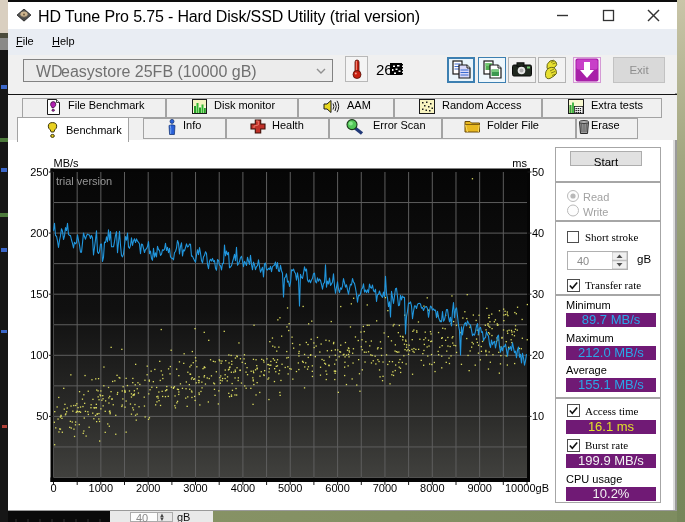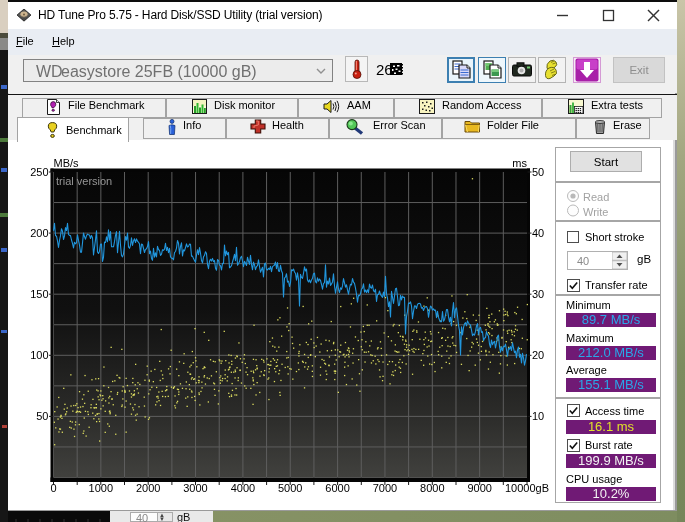--- a/index.html
+++ b/index.html
@@ -2,38 +2,38 @@
 <html><head><meta charset="utf-8"><style>
 * { margin:0; padding:0; box-sizing:border-box; }
 html,body { width:685px; height:522px; overflow:hidden; }
 body { font-family:"Liberation Sans", sans-serif; position:relative; background:#fff; }
 .abs { position:absolute; }
 #deskL { left:0; top:0; width:8px; height:522px; background:#161616; }
 #deskR { left:677px; top:0; width:8px; height:522px; background:linear-gradient(#c9c5a8,#a3a781 30%,#7d8c5f 70%,#76865a); }
 #deskB { left:8px; top:511px; width:669px; height:11px; background:linear-gradient(90deg,#8a9467,#7e8d60); }
 #win { left:8px; top:0; width:669px; height:511px; background:#f0f0f0; }
 #title { left:0; top:2px; width:100%; height:27px; background:#fff; }
-#ttext { left:30px; top:8px; font-size:12px; color:#000; white-space:nowrap; letter-spacing:-0.15px; }
+#ttext { left:30px; top:8px; font-size:16px; color:#000; white-space:nowrap; letter-spacing:-0.15px; }
 #menu { left:0; top:29px; width:100%; height:26px; background:#e9edf3; font-size:11px; }
 #menu span { position:absolute; top:6px; }
 #toolbar { left:0; top:55px; width:100%; height:38px; background:#f0f0f0; }
 #sepline { left:0; top:93.5px; width:100%; height:2px; background:#141414; }
 #combo { left:15px; top:59px; width:310px; height:23px; background:#ececec; border:1px solid #828282; color:#707070; font-size:16px; }
 #tabs { left:0; top:95px; width:100%; height:45px; background:#f0f0f0; }
 .tab { position:absolute; background:#f0f0f0; border:1px solid #a3a3a3; display:flex; align-items:flex-start; font-size:11px; color:#000; }
 .trow1 { top:3px; height:20px; }
 .trow2 { top:23px; height:21px; }
 #content { left:0; top:140px; width:664.5px; height:369.5px; background:#fff; }
 svg text { font-size:11px; }
 .tk { stroke:#1a1a1a; stroke-width:1; }
 .panelbox { position:absolute; left:547px; width:105.5px; border:1px solid #a6a6a6; background:#fff; }
 .blackbox { position:absolute; left:558px; width:90px; height:14px; background:#701a75; text-align:center; font-weight:normal; font-size:13px; line-height:14px; }
 .lbl { position:absolute; left:558px; font-size:11px; color:#000; white-space:nowrap; }
 .cb { position:absolute; left:559px; width:12px; height:12px; background:#fff; border:1px solid #4d4d4d; }
-.cbl { position:absolute; left:577px; font-size:11px; color:#000; white-space:nowrap; }
+.cbl { position:absolute; left:577px; font-size:11px; color:#000; white-space:nowrap;font-family:Liberation Serif, serif; }
 </style></head><body>
 
 <div class="abs" id="deskL">
  <div class="abs" style="left:0;top:0;width:8px;height:33px;background:#d9cfc0"></div>
  <div class="abs" style="left:0;top:33px;width:8px;height:5px;background:#4c4c3c"></div>
  <div class="abs" style="left:0;top:38px;width:8px;height:12px;background:#8a8a88"></div>
  <div class="abs" style="left:1px;top:85px;width:6px;height:4px;background:#3a66c8"></div>
  <div class="abs" style="left:0;top:138px;width:8px;height:4px;background:#4d7a3c"></div>
  <div class="abs" style="left:1px;top:168px;width:6px;height:4px;background:#3a66c8"></div>
  <div class="abs" style="left:0;top:213px;width:8px;height:4px;background:#4d7a3c"></div>
@@ -269,21 +269,21 @@
         <span>Error Scan</span>
       </div>
 <div class="tab trow2" style="left:434px;width:134px;padding-left:21px;gap:6px">
         <svg width="17" height="14" viewBox="0 0 17 14">
           <path d="M1 2.5 h5 l1.5 1.5 h8 v9 h-14.5 z" fill="#e8b820" stroke="#6a4a08" stroke-width="1"></path>
           <path d="M1 5.5 h14.5" stroke="#6a4a08" stroke-width="0.8"></path>
           <path d="M1.5 5.8 l2 7.2 M15.3 5.8 l-1 7.2" stroke="#f8d860" stroke-width="1"></path>
         </svg>
         <span>Folder File</span>
       </div>
-<div class="tab trow2" style="left:568px;width:74px;padding-left:16px;gap:6px">
+<div class="tab trow2" style="left:568px;width:62px;">
         <svg width="14" height="15" viewBox="0 0 14 15">
           <path d="M2.5 3 h9 l-1 11.5 h-7 z" fill="#9a9a9a" stroke="#2a2a2a" stroke-width="1"></path>
           <ellipse cx="7" cy="3" rx="4.6" ry="1.4" fill="#c8c8c8" stroke="#2a2a2a" stroke-width="1"></ellipse>
           <g stroke="#5a5a5a" stroke-width="0.9">
             <line x1="4.6" y1="5" x2="5" y2="13"></line>
             <line x1="7" y1="5" x2="7" y2="13"></line>
             <line x1="9.4" y1="5" x2="9" y2="13"></line>
           </g>
         </svg>
         <span>Erase</span>
@@ -1174,21 +1174,21 @@
       <line x1="448.0" y1="342" x2="448.0" y2="345" class="tk"></line>
       <line x1="471.7" y1="342" x2="471.7" y2="345" class="tk"></line>
       <line x1="495.3" y1="342" x2="495.3" y2="345" class="tk"></line>
       <line x1="519.0" y1="342" x2="519.0" y2="345" class="tk"></line>
 </svg>
 <div class="panelbox" style="top:146.5px;height:35.5px"></div>
 <div class="panelbox" style="top:182px;height:38.5px"></div>
 <div class="panelbox" style="top:220.5px;height:74.5px"></div>
 <div class="panelbox" style="top:295px;height:103px"></div>
 <div class="panelbox" style="top:398px;height:105px"></div>
-<div class="abs" style="left:562px;top:151px;width:72px;height:21px;background:#e1e1e1;border:1px solid #adadad;font-size:11.5px;text-align:center;line-height:20px;color:#000">Start</div>
+<div class="abs" style="left:562px;top:151px;width:72px;height:15px;background:#e1e1e1;border:1px solid #adadad;font-size:11.5px;text-align:center;line-height:20px;color:#000">Start</div>
 <svg class="abs" style="left:558px;top:189px" width="14" height="29" viewBox="0 0 14 29">
 <circle cx="7" cy="7" r="5.5" fill="#fdfdfd" stroke="#bababa" stroke-width="1"></circle>
 <circle cx="7" cy="7" r="2.6" fill="#b9b9b9"></circle>
 <circle cx="7" cy="21.5" r="5.5" fill="#fdfdfd" stroke="#bababa" stroke-width="1"></circle>
 </svg>
 <div class="abs" style="left:575px;top:191px;font-size:11px;color:#a2a2a2">Read</div>
 <div class="abs" style="left:575px;top:205.5px;font-size:11px;color:#a2a2a2">Write</div>
 <div class="cb" style="top:231px"></div>
 <div class="cbl" style="top:231px">Short stroke</div>
 <div class="abs" style="left:559px;top:251px;width:61px;height:19px;background:#fff;border:1px solid #b0b0b0">

